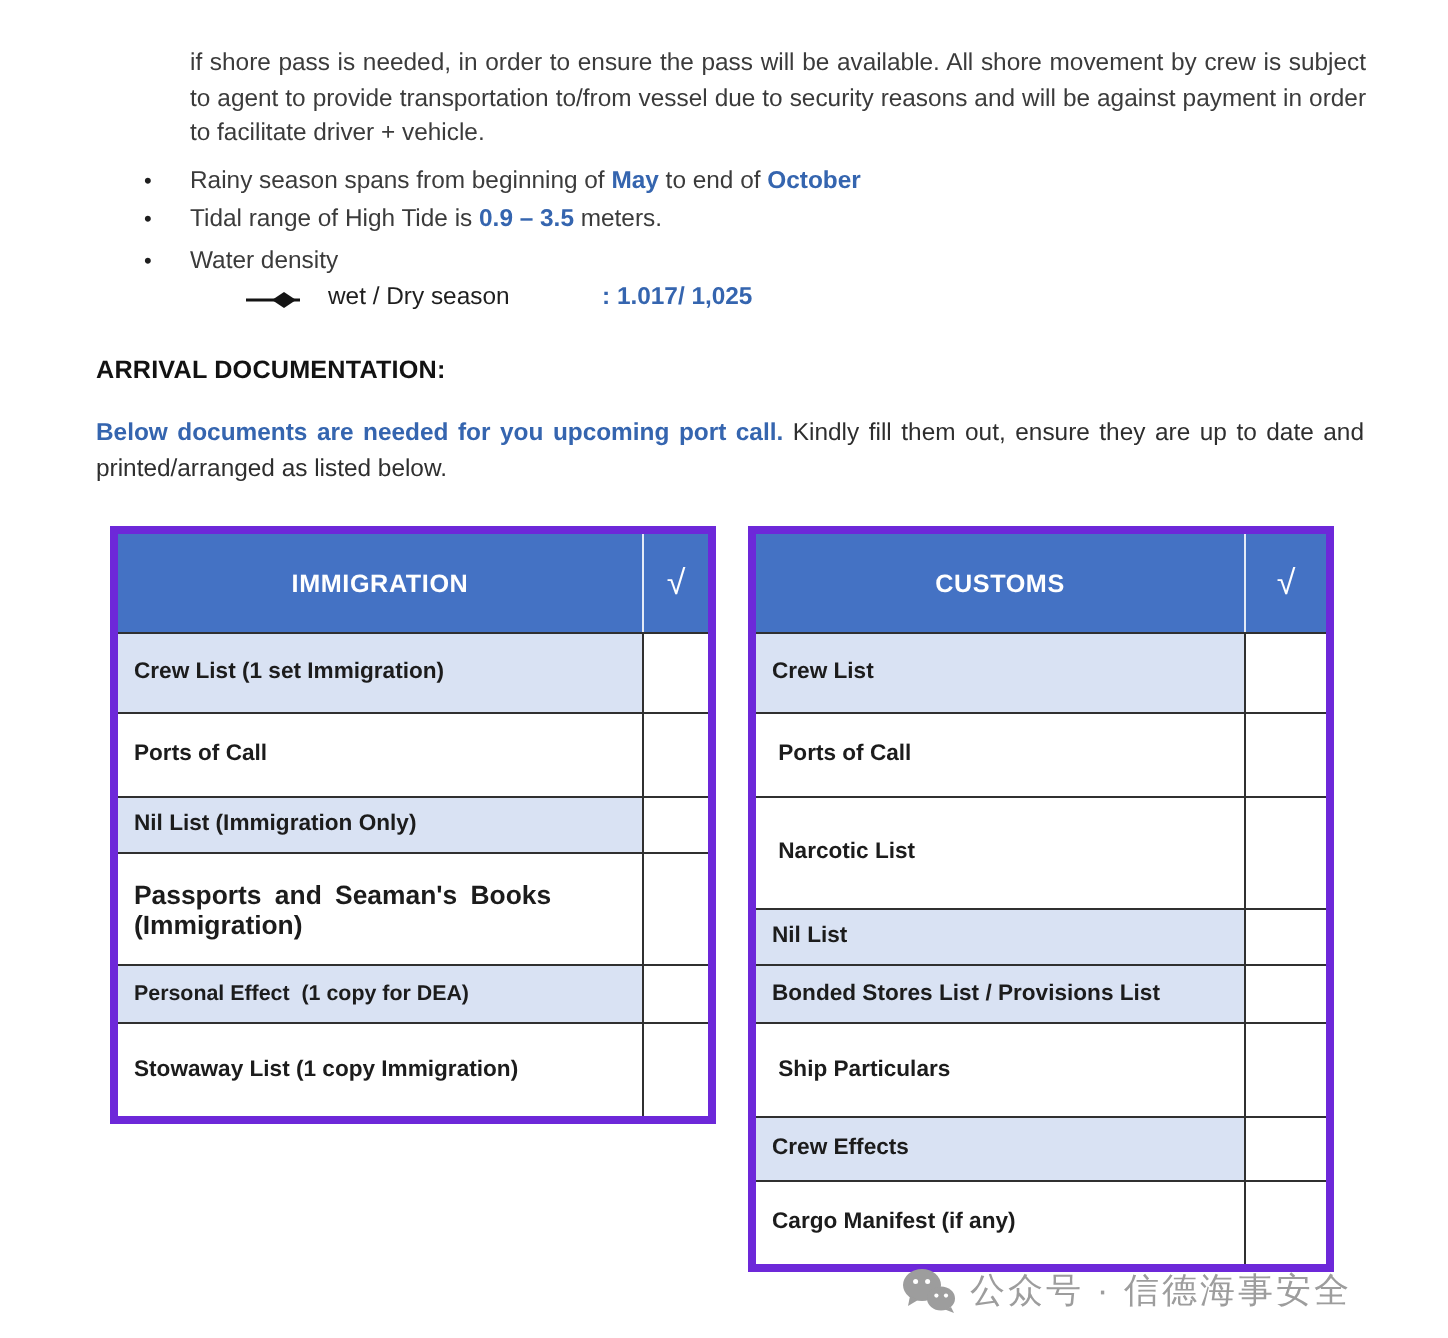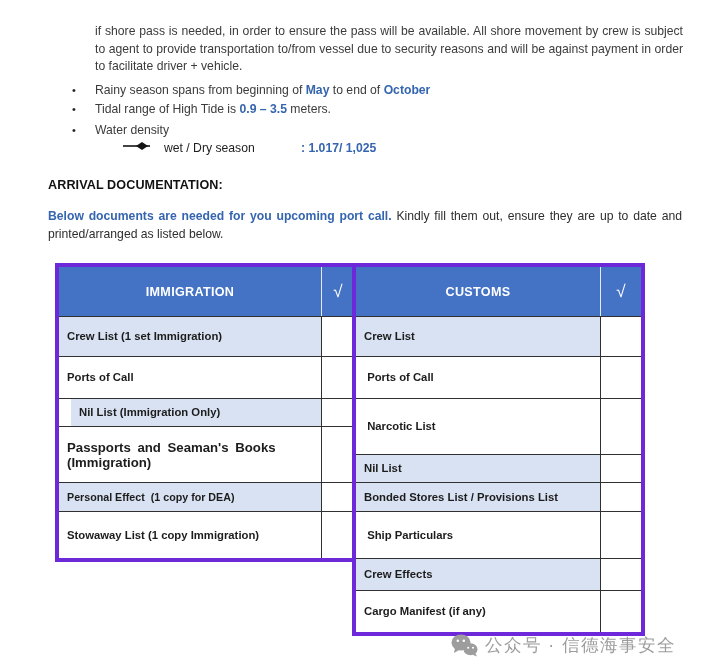--- a/index.html
+++ b/index.html
@@ -15,40 +15,40 @@
     font-size:12.2px;line-height:17.4px;color:#3b3b3b;text-align:justify;
   }
   
   .bullet-row{
     position:absolute;left:72px;font-size:12.2px;color:#3b3b3b;white-space:pre;
   }
   .bullet-row .dot{display:inline-block;width:23px;font-size:11px;color:#1e1e1e;}
   .b1{top:83px;} .b2{top:102px;} .b3{top:123px;}
   .sub-row{
     position:absolute;left:123px;top:141px;font-size:12.2px;color:#1e1e1e;
-    display:flex;align-items:flex-start;white-space:pre;
+    display:flex;align-items:flex-end;white-space:pre;
   }
   .sub-row svg{margin-right:11px;}
   .sub-label{display:inline-block;width:137px;}
   
   .arrival-head{
     position:absolute;left:48px;top:178px;
     font-size:12.6px;font-weight:bold;color:#121212;letter-spacing:0.1px;
   }
   .arrival-para{
     position:absolute;left:48px;top:196px;width:634px;
     font-size:12.2px;line-height:17.6px;color:#2e2e2e;text-align:justify;
   }
   
   .doc-table{
     position:absolute;top:263px;border:4px solid #6d28d9;background:#fff;
     box-sizing:border-box;
   }
   #imm-table{left:55px;width:303px;--checkw:32px;}
-  #cus-table{left:352px;width:293px;--checkw:40px;}
+  #cus-table{left:374px;width:293px;--checkw:40px;}
   .t-header{
     display:flex;height:50px;background:var(--header-blue,#4472C4);
     border-bottom:1px solid #303030;box-sizing:border-box;
   }
   .t-header .hlabel{
     flex:1;display:flex;align-items:center;justify-content:center;
     color:#fff;font-weight:bold;font-size:12.6px;letter-spacing:0.3px;
     border-right:1px solid rgba(255,255,255,0.85);box-sizing:border-box;
   }
   .t-header .hcheck{
@@ -102,21 +102,21 @@
   </div>
   <div class="t-body">
       <div class="t-row shaded" style="height: 39px;">
         <div class="rlabel">Crew List (1 set Immigration)</div>
         <div class="rcheck"></div>
       </div>
       <div class="t-row" style="height: 42px;">
         <div class="rlabel">Ports of Call</div>
         <div class="rcheck"></div>
       </div>
-      <div class="t-row shaded" style="height: 28px; padding-left: 12px;">
+      <div class="t-row shaded" style="height: 28px;">
         <div class="rlabel">Nil List (Immigration Only)</div>
         <div class="rcheck"></div>
       </div>
       <div class="t-row cell-large" style="height: 56px;">
         <div class="rlabel">Passports and Seaman's Books (Immigration)</div>
         <div class="rcheck"></div>
       </div>
       <div class="t-row shaded cell-small" style="height: 29px;">
         <div class="rlabel">Personal Effect  (1 copy for DEA)</div>
         <div class="rcheck"></div>

